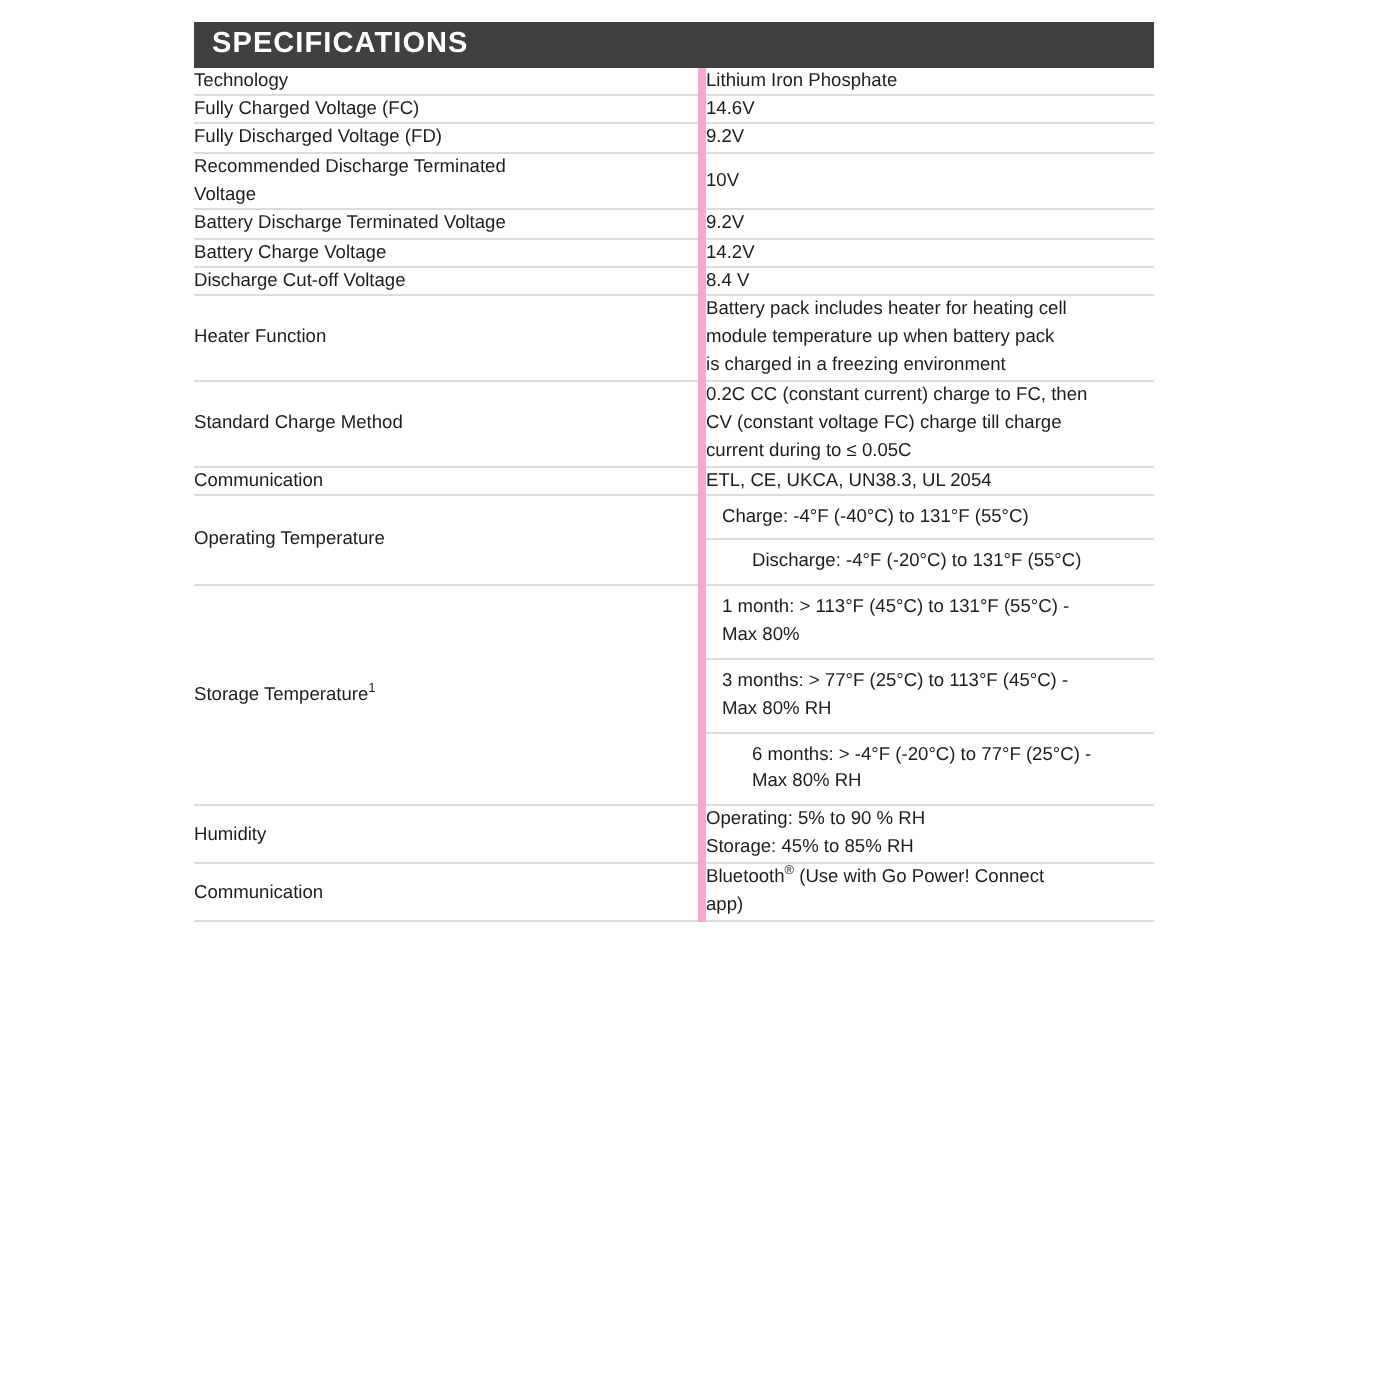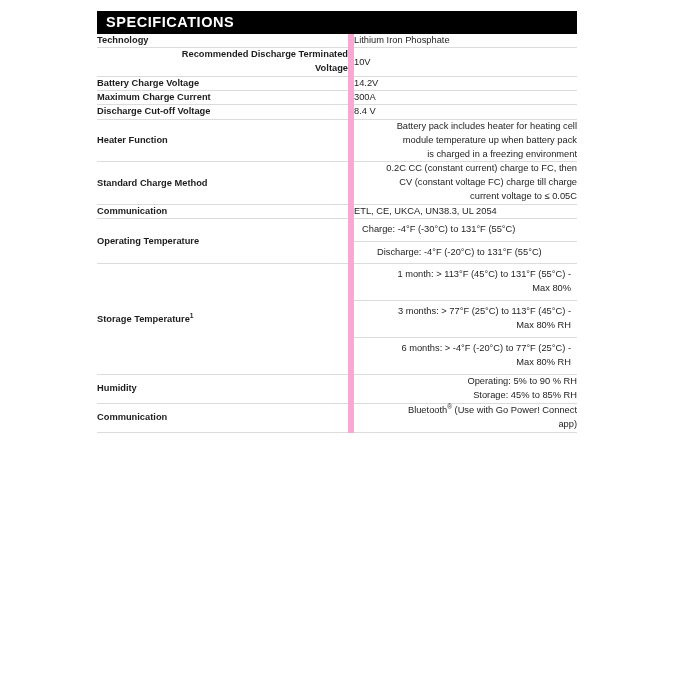--- a/index.html
+++ b/index.html
@@ -18,21 +18,21 @@
 
   #sheet {
     position: absolute;
     left: 97px;
     top: 11px;
     width: 480px;
   }
 
   
   .spec-header {
-    background: #000000;
+    background: #404040;
     color: #ffffff;
     height: 23px;
     line-height: 23px;
     padding: 0 0 0 9px;
     font-size: 14.5px;
     font-weight: bold;
     letter-spacing: 0.55px;
     font-stretch: condensed;
     box-sizing: border-box;
   }
@@ -53,42 +53,41 @@
     padding: 0;
   }
   tr.spec-row:last-child > td {
     border-bottom: 1px solid #dcdcdc;
   }
 
   td.label-cell {
     padding: 5px 8px 5px 9px;
     line-height: 1.42;
     color: #1d1d1d;
-    font-weight: bold;
   }
   td.value-cell {
-    border-left: 6px solid #f9a8d4;
+    border-left: 4px solid #f9a8d4;
     padding: 5px 6px 5px 8px;
     line-height: 1.42;
     color: #1d1d1d;
   }
 
   
   td.value-cell.stacked {
     padding: 0;
   }
   .subrow {
     padding: 4px 6px 4px 8px;
     border-bottom: 1px solid #dcdcdc;
     line-height: 1.45;
   }
   .subrow:last-child { border-bottom: none; margin-left: 15px; }
 
   
-  .vline { display: block; line-height: 1.5; text-align: right; }
+  .vline { display: block; line-height: 1.5; }
 
   .justified { text-align: justify; text-justify: inter-word; margin-top: 22px; }
   .justified > span { display: block; }
 
   sup.fnote {
     font-size: 6.6px;
     vertical-align: super;
     line-height: 0;
   }
   sup.reg {
@@ -110,75 +109,83 @@
       <col class="c-value">
     </colgroup>
     <tbody>
 
       <tr class="spec-row">
         <td class="label-cell">Technology</td>
         <td class="value-cell">Lithium Iron Phosphate</td>
       </tr>
 
 
-
+      <tr class="spec-row">
+        <td class="label-cell">Fully Charged Voltage (FC)</td>
+        <td class="value-cell">14.6V</td>
+      </tr>
+
+      <tr class="spec-row">
+        <td class="label-cell">Fully Discharged Voltage (FD)</td>
+        <td class="value-cell">9.2V</td>
+      </tr>
 
 
       <tr class="spec-row">
         <td class="label-cell">
           <span class="vline">Recommended Discharge Terminated</span>
           <span class="vline">Voltage</span>
         </td>
         <td class="value-cell">10V</td>
       </tr>
 
+      <tr class="spec-row">
+        <td class="label-cell">Battery Discharge Terminated Voltage</td>
+        <td class="value-cell">9.2V</td>
+      </tr>
 
       <tr class="spec-row">
         <td class="label-cell">Battery Charge Voltage</td>
         <td class="value-cell">14.2V</td>
       </tr>
 
-      <tr class="spec-row">
-        <td class="label-cell">Maximum Charge Current</td>
-        <td class="value-cell">300A</td>
-      </tr>
 
       <tr class="spec-row">
         <td class="label-cell">Discharge Cut-off Voltage</td>
         <td class="value-cell">8.4 V</td>
       </tr>
 
       <tr class="spec-row">
         <td class="label-cell">Heater Function</td>
         <td class="value-cell">
           <span class="vline">Battery pack includes heater for heating cell</span>
           <span class="vline">module temperature up when battery pack</span>
           <span class="vline">is charged in a freezing environment</span>
         </td>
       </tr>
 
       <tr class="spec-row">
         <td class="label-cell">Standard Charge Method</td>
         <td class="value-cell justified">
           <span class="vline">0.2C CC (constant current) charge to FC, then</span>
           <span class="vline justified-line">CV (constant voltage FC) charge till charge</span>
-          <span class="vline">current voltage to ≤ 0.05C</span>
+          <span class="vline">current during to ≤ 0.05C</span>
         </td>
       </tr>
 
 
       <tr class="spec-row">
         <td class="label-cell">Communication</td>
         <td class="value-cell">ETL, CE, UKCA, UN38.3, UL 2054</td>
       </tr>
 
       <tr class="spec-row">
         <td class="label-cell">Operating Temperature</td>
         <td class="value-cell stacked">
-          <div class="subrow">Charge: -4°F (-30°C) to 131°F (55°C)</div>
+          <div class="subrow">Charge: -4°F (-40°C) to 131°F (55°C)</div>
           <div class="subrow">Discharge: -4°F (-20°C) to 131°F (55°C)</div>
         </td>
       </tr>
 
       <tr class="spec-row">
         <td class="label-cell">
           <span>Storage Temperature</span><sup class="fnote">1</sup>
         </td>
         <td class="value-cell stacked">
           <div class="subrow">

